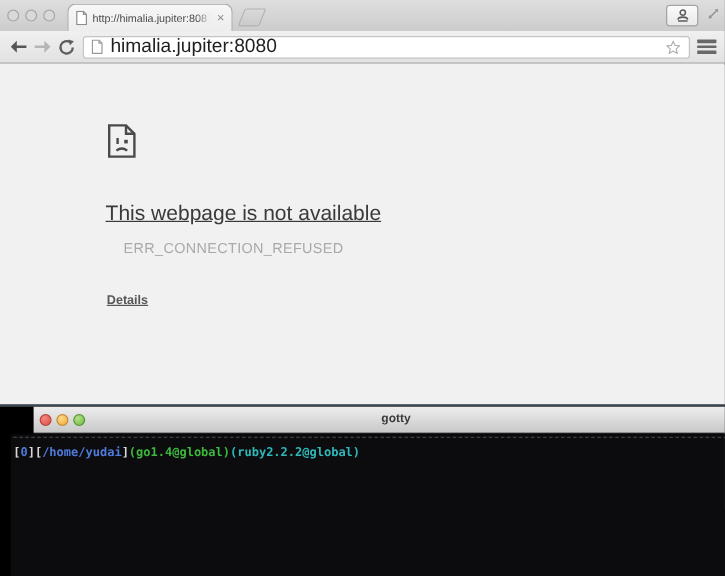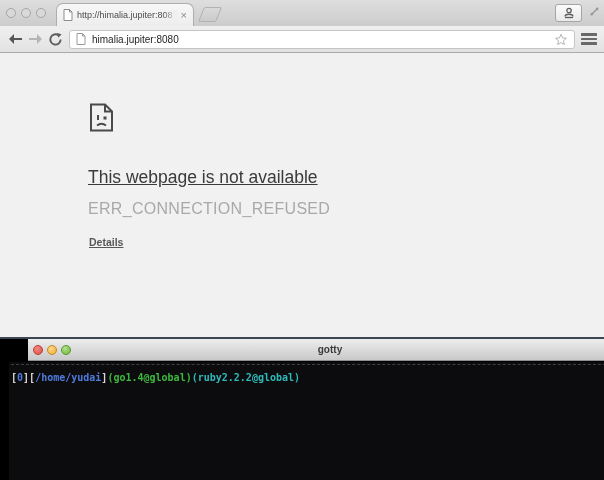--- a/index.html
+++ b/index.html
@@ -37,32 +37,32 @@
   .corner-expand { position: absolute; right: 4px; top: 6px; }
 
   
   .toolbar { position: absolute; left: 0; top: 26px; width: 604px; height: 27px;
     background: linear-gradient(#f0f0f0, #e2e2e2); border-bottom: 1px solid #aaaaaa;
     display: flex; align-items: center; padding: 0 5px; }
   .nav-btn { width: 20px; height: 20px; display: flex; align-items: center; justify-content: center; }
   .omnibox { flex: 1; height: 19px; background: #ffffff; border: 1px solid #c4c4c4;
     border-radius: 3px; margin: 0 6px 0 4px; display: flex; align-items: center;
     padding: 0 6px; gap: 6px; }
-  .omnibox-url { font-size: 10px; color: #1f1f1f; flex: 1; white-space: nowrap; overflow: hidden; }
+  .omnibox-url { font-size: 16px; color: #1f1f1f; flex: 1; white-space: nowrap; overflow: hidden; }
   .star { margin-left: auto; }
   .menu-btn { width: 18px; height: 18px; display: flex; flex-direction: column;
     justify-content: center; gap: 2px; }
   .menu-btn .bar { width: 16px; height: 2.5px; background: #696969; border-radius: 0.5px; }
 
   
   .content { position: absolute; left: 0; top: 54px; width: 604px; height: 283px; background: #f1f1f1; }
   .sad-icon { position: absolute; left: 89px; top: 49px; }
   .err-heading { position: absolute; left: 88px; top: 113px; font-size: 17.5px; color: #3a3a3a; text-decoration: underline; }
-  .err-code { position: absolute; left: 88px; top: 146px; font-size: 16px; color: #a9a9a9; letter-spacing: 0.3px; }
-  .details-link { position: absolute; left: 89px; top: 182px; font-size: 10.5px; font-weight: bold;
+  .err-code { position: absolute; left: 103px; top: 146px; font-size: 12px; color: #a9a9a9; letter-spacing: 0.3px; }
+  .details-link { position: absolute; left: 89px; top: 190px; font-size: 10.5px; font-weight: bold;
     color: #575757; text-decoration: underline; cursor: pointer; }
 
   
   .terminal { position: absolute; left: 0; top: 337px; width: 604px; height: 143px;
     border-top: 2px solid #3d4752; }
   .term-titlebar { position: absolute; left: 0; top: 0; width: 604px; height: 22px;
     background: linear-gradient(#ededed, #c9c9c9);
     border-bottom: 1px solid #8f8f8f;
     display: flex; align-items: center; margin-left: 28px; }
   .term-lights { position: absolute; left: 5px; top: 6px; display: flex; gap: 4px; }

